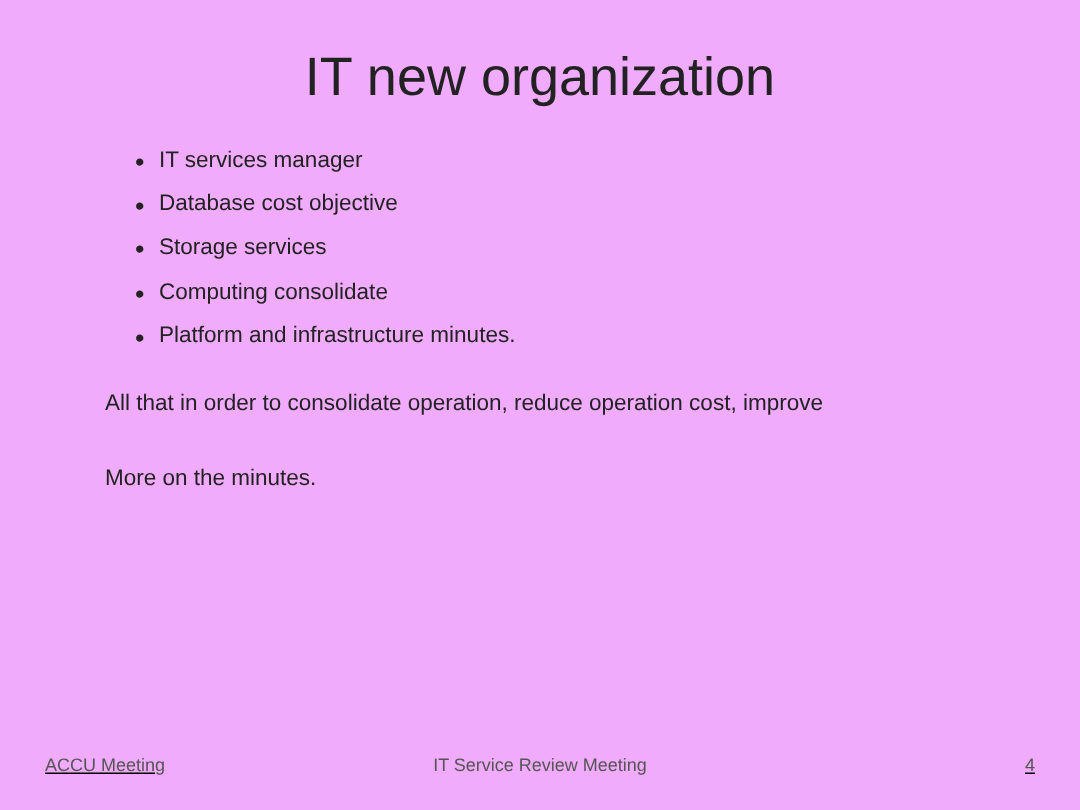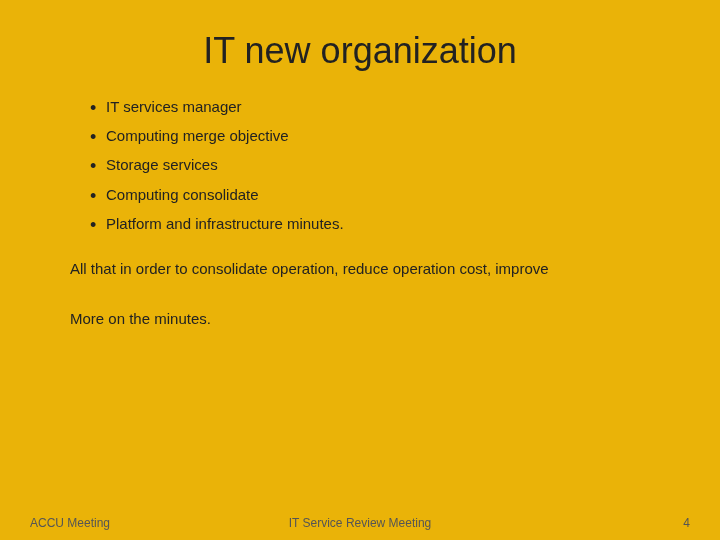--- a/index.html
+++ b/index.html
@@ -13,21 +13,21 @@
       height: 540px;
       background: #ffffff;
       font-family: Arial, sans-serif;
       overflow: hidden;
       position: relative;
     }
 
     .slide {
       width: 720px;
       height: 540px;
-      background: #eab308;
+      background: #f0abfc;
       padding: 30px 60px;
       position: relative;
     }
 
     .title {
       font-size: 36px;
       font-weight: normal;
       color: #222222;
       text-align: center;
       margin-bottom: 24px;
@@ -80,27 +80,28 @@
 
     .more-text {
       font-size: 15px;
       color: #222222;
       line-height: 1.5;
       margin-bottom: 10px;
     }
 
     .footer {
       position: absolute;
-      bottom: 10px;
+      bottom: 23px;
       left: 0;
       right: 0;
       display: flex;
       justify-content: space-between;
       align-items: flex-end;
       padding: 0 30px;
+      text-decoration: underline;
     }
 
     .footer-left {
       font-size: 12px;
       color: #555555;
     }
 
     .footer-center {
       font-size: 12px;
       color: #555555;
@@ -125,21 +126,21 @@
   <h1 class="title">IT new organization</h1>
 
   <div class="content-area">
     <ul class="bullet-list">
       <li>
         <span class="bullet-dot">•</span>
         <span class="bullet-text">IT services manager</span>
       </li>
       <li>
         <span class="bullet-dot">•</span>
-        <span class="bullet-text">Computing merge objective</span>
+        <span class="bullet-text">Database cost objective</span>
       </li>
       <li>
         <span class="bullet-dot">•</span>
         <span class="bullet-text">Storage services</span>
       </li>
       <li>
         <span class="bullet-dot">•</span>
         <span class="bullet-text">Computing consolidate</span>
       </li>
       <li>

